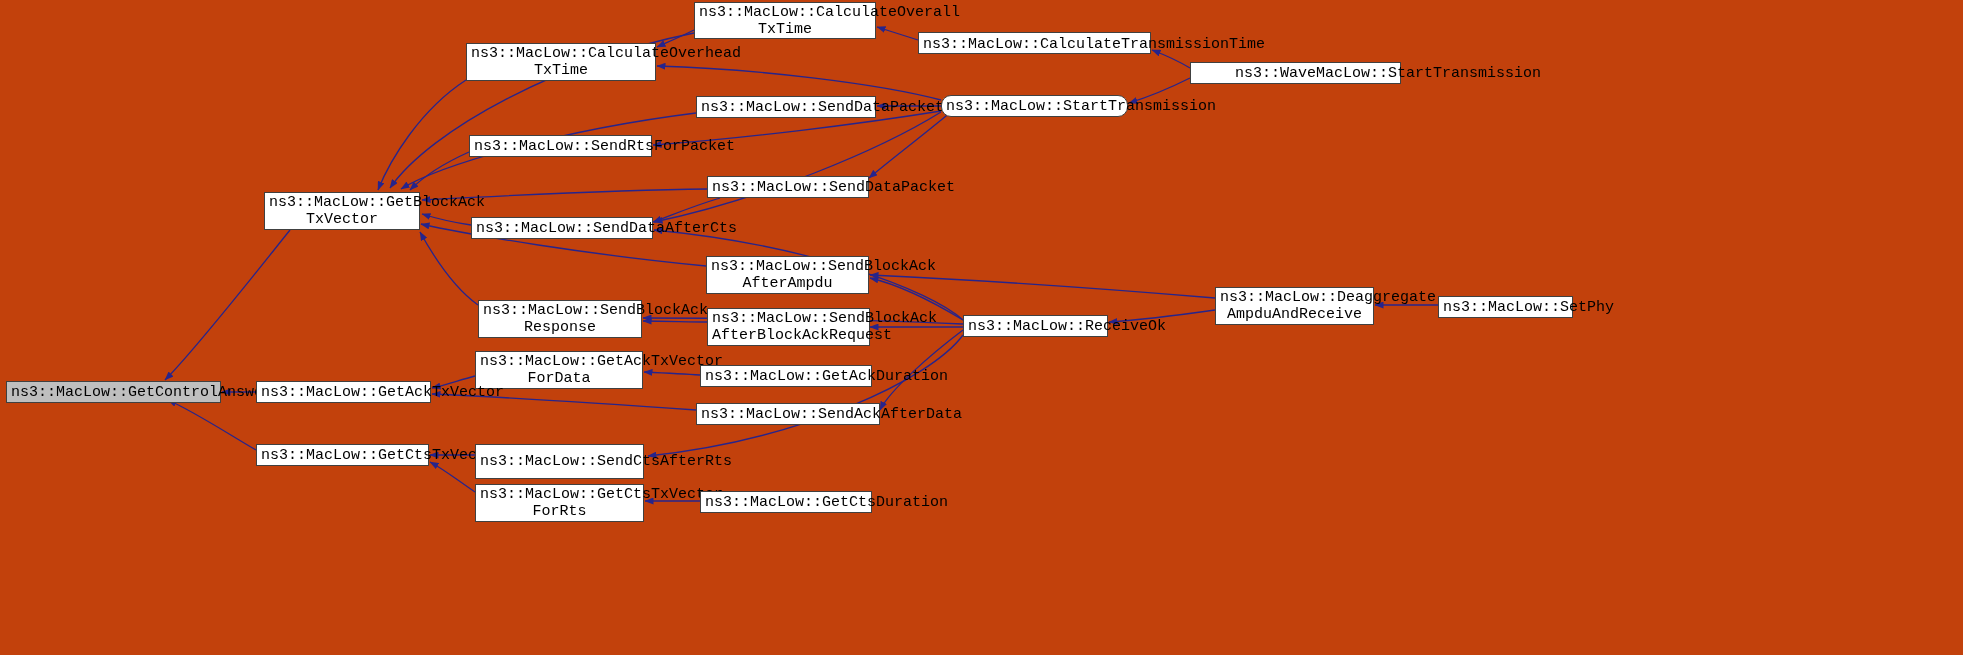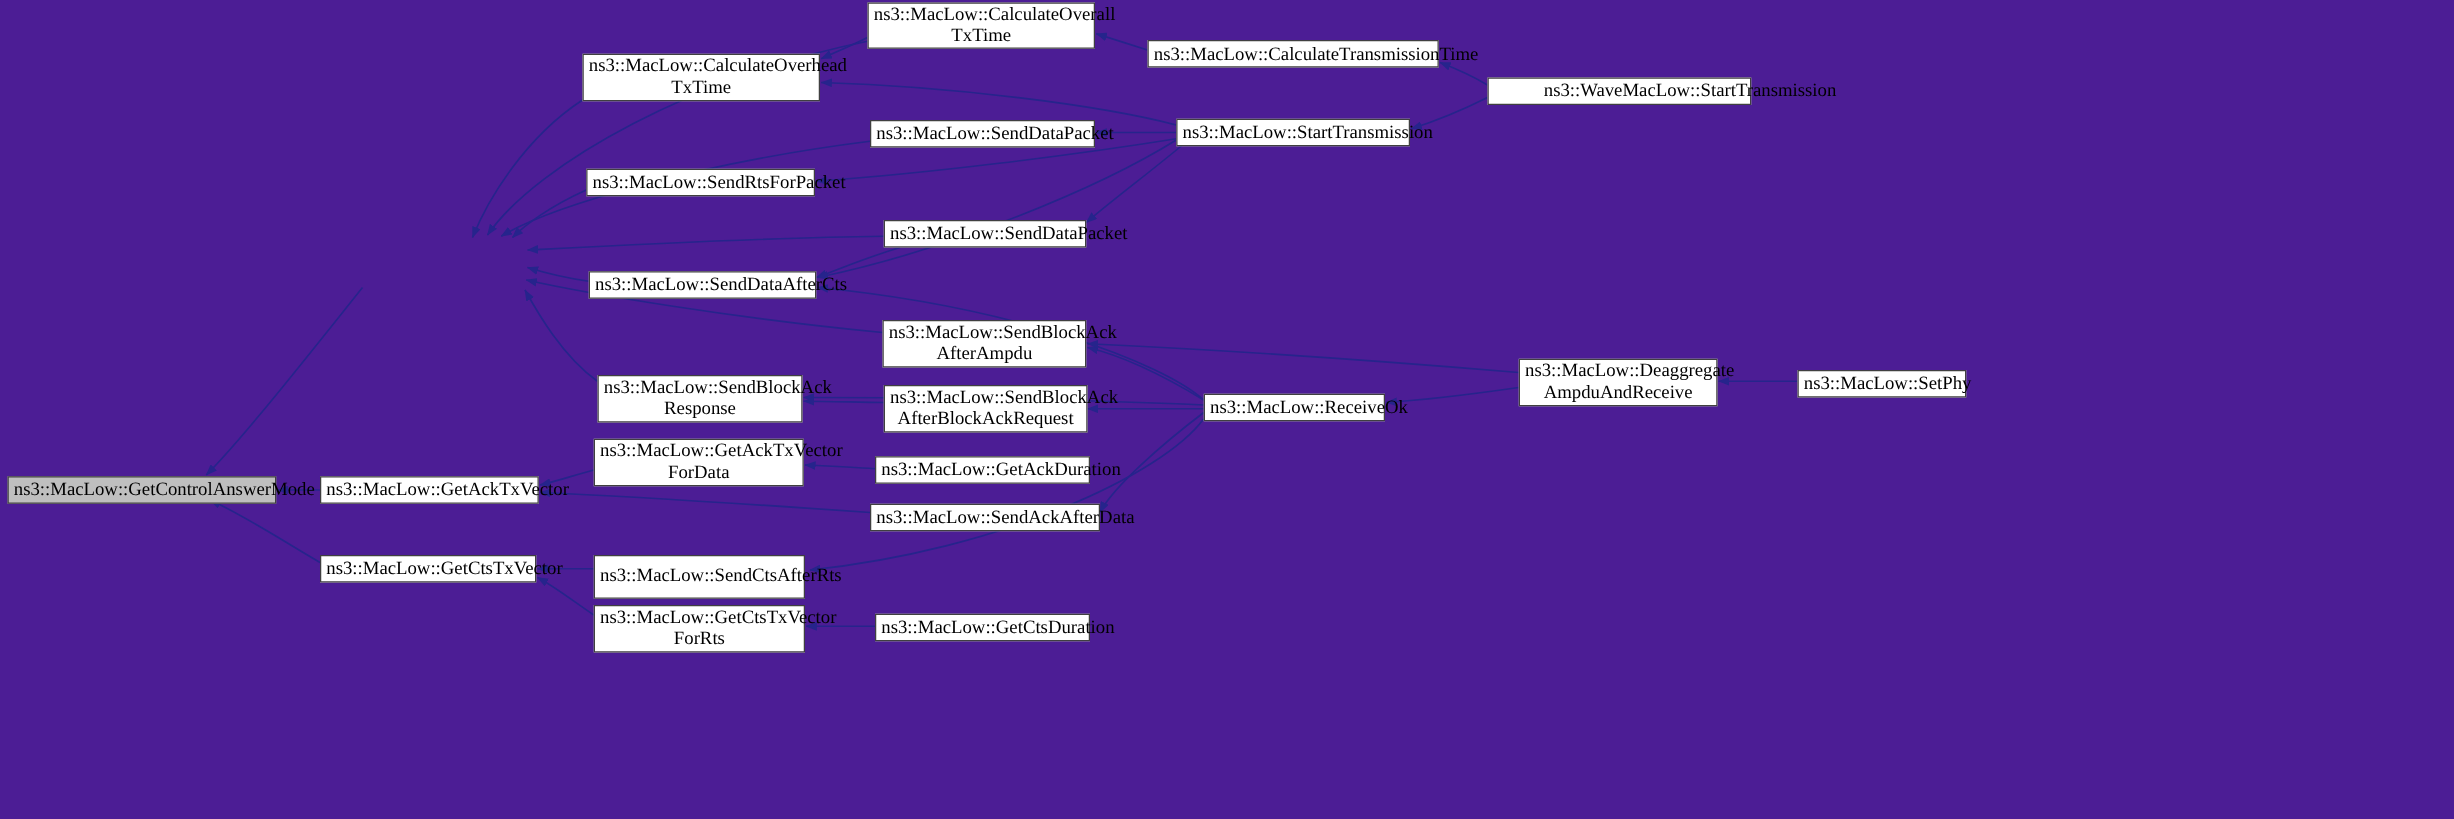--- a/index.html
+++ b/index.html
@@ -4,22 +4,22 @@
 <style>
   html, body {
     margin: 0;
     padding: 0;
     background: #ffffff;
   }
   #graph {
     position: relative;
     width: 1963px;
     height: 655px;
-    background: #4c1d95;
-    font-family: Liberation Serif, serif;
+    background: #c2410c;
+    font-family: Liberation Mono, monospace;
     overflow: hidden;
   }
   #edges {
     position: absolute;
     left: 0;
     top: 0;
     width: 1963px;
     height: 655px;
     pointer-events: none;
   }
@@ -100,22 +100,24 @@
         <path d="M963,335 C930,380 800,440 648,456" fill="none" stroke="#26248c" stroke-width="1.3" marker-end="url(#arrowhead)"></path>
       </g>
   </svg>
 <div class="node" style="left: 694px; top: 2px; width: 182px; height: 37px;"><span class="node-label">ns3::MacLow::CalculateOverall
 TxTime</span></div>
     <div class="node" style="left: 466px; top: 43px; width: 190px; height: 38px;"><span class="node-label">ns3::MacLow::CalculateOverhead
 TxTime</span></div>
     <div class="node" style="left: 918px; top: 32px; width: 233px; height: 22px; align-items: flex-end;"><span class="node-label">ns3::MacLow::CalculateTransmissionTime</span></div>
     <div class="node" style="left: 1190px; top: 62px; width: 211px; height: 22px; padding-left: 40px;"><span class="node-label">ns3::WaveMacLow::StartTransmission</span></div>
     <div class="node" style="left: 696px; top: 96px; width: 180px; height: 22px;"><span class="node-label">ns3::MacLow::SendDataPacket</span></div>
-    <div class="node" style="left: 941px; top: 95px; width: 187px; height: 22px;"><span class="node-label">ns3::MacLow::StartTransmission</span></div>
+    <div class="node" style="left: 941px; top: 95px; width: 187px; height: 22px; border-radius: 10px;"><span class="node-label">ns3::MacLow::StartTransmission</span></div>
     <div class="node" style="left: 469px; top: 135px; width: 183px; height: 22px; justify-content: flex-end;"><span class="node-label">ns3::MacLow::SendRtsForPacket</span></div>
+    <div class="node" style="left: 264px; top: 192px; width: 156px; height: 38px;"><span class="node-label">ns3::MacLow::GetBlockAck
+TxVector</span></div>
     <div class="node" style="left: 707px; top: 176px; width: 162px; height: 22px;"><span class="node-label">ns3::MacLow::SendDataPacket</span></div>
     <div class="node" style="left: 471px; top: 217px; width: 182px; height: 22px;"><span class="node-label">ns3::MacLow::SendDataAfterCts</span></div>
     <div class="node" style="left: 706px; top: 256px; width: 163px; height: 38px;"><span class="node-label">ns3::MacLow::SendBlockAck
 AfterAmpdu</span></div>
     <div class="node" style="left: 478px; top: 300px; width: 164px; height: 38px;"><span class="node-label">ns3::MacLow::SendBlockAck
 Response</span></div>
     <div class="node" style="left: 707px; top: 308px; width: 163px; height: 38px;"><span class="node-label">ns3::MacLow::SendBlockAck
 AfterBlockAckRequest</span></div>
     <div class="node" style="left: 963px; top: 315px; width: 145px; height: 22px;"><span class="node-label">ns3::MacLow::ReceiveOk</span></div>
     <div class="node" style="left: 1215px; top: 287px; width: 159px; height: 38px;"><span class="node-label">ns3::MacLow::Deaggregate

